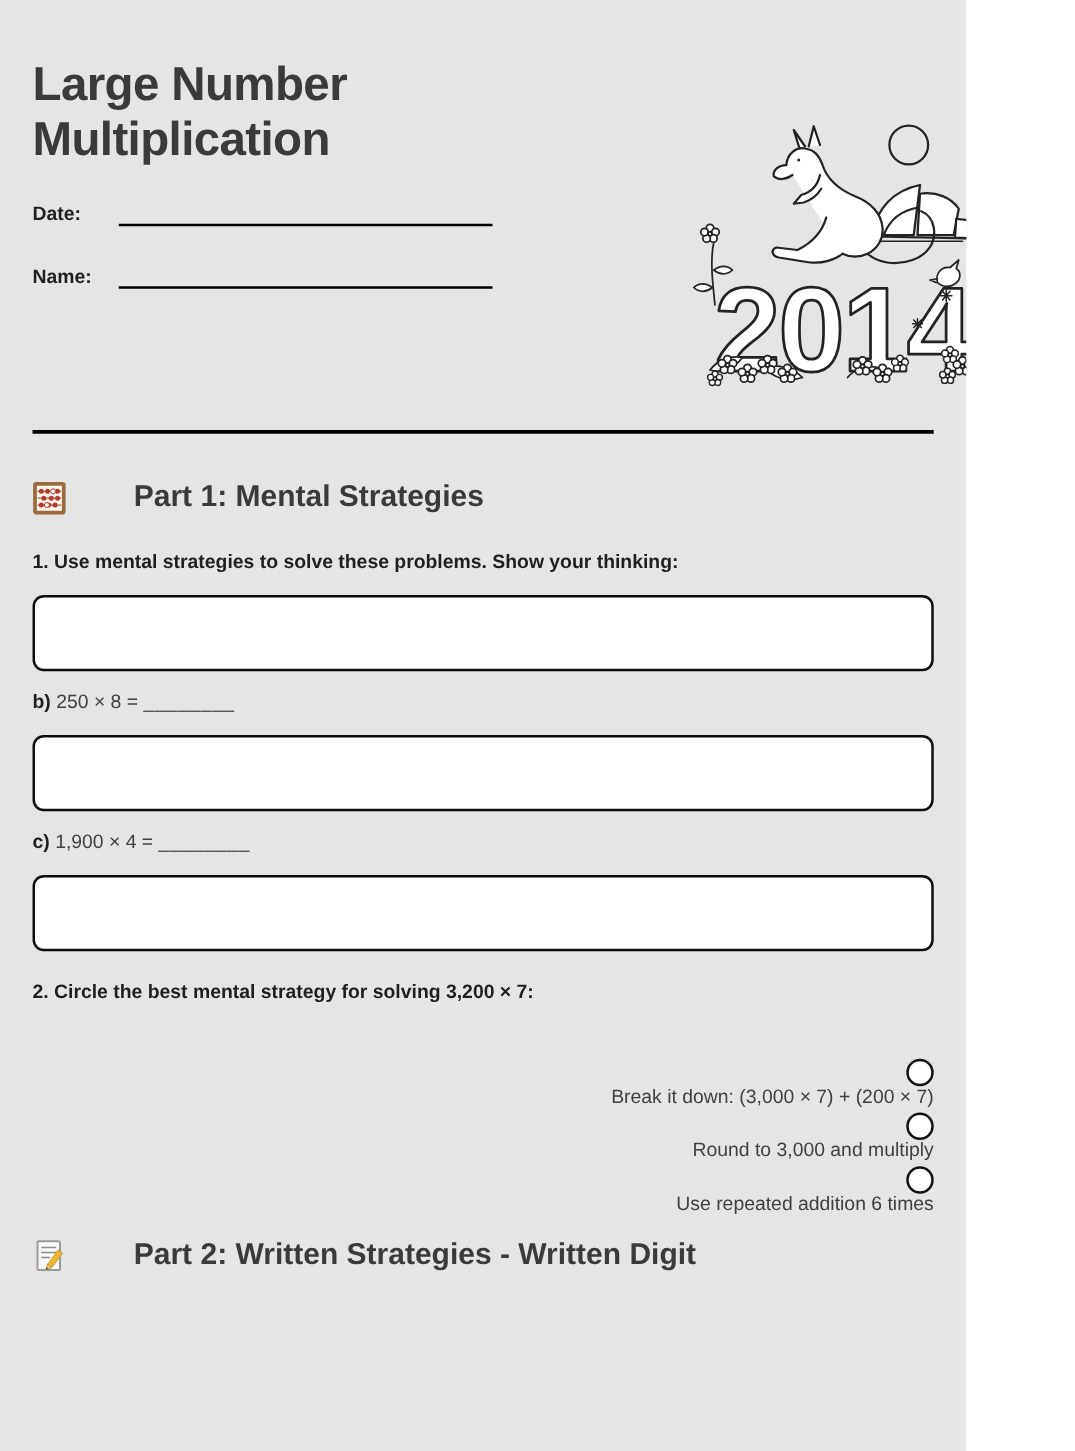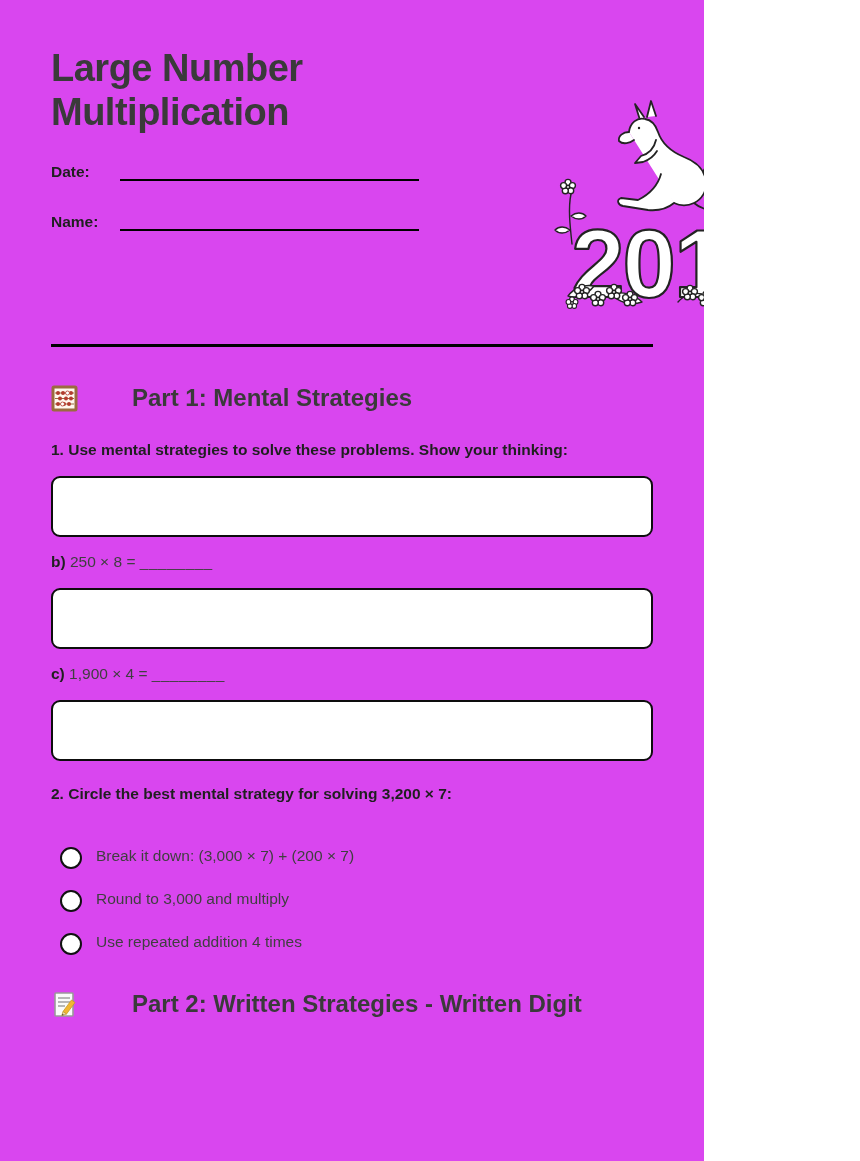--- a/index.html
+++ b/index.html
@@ -1,18 +1,18 @@
 <!DOCTYPE html>
 <html><head>
 <meta charset="utf-8">
 <style>
   html,body{margin:0;padding:0;background:#fff;}
   .page{
-    position:relative;width:704px;height:1161px;box-sizing:border-box;
-    padding:0 51px;background:#d946ef;overflow:hidden;
+    position:relative;width:773px;height:1161px;box-sizing:border-box;
+    padding:0 26px;background:#e5e5e5;overflow:hidden;
     font-family:"Liberation Sans","DejaVu Sans",sans-serif;color:#3f3f3f;
   }
   .title{
     margin:0;padding-top:46px;max-width:440px;
     font-size:38px;line-height:44px;font-weight:bold;color:#3a3a3a;letter-spacing:-0.5px;
   }
   .field-row{display:flex;align-items:flex-end;height:22px;margin-top:28px;width:368px;}
   .field-row.date{margin-top:25px;}
   .field-label{font-weight:bold;font-size:15.5px;color:#1f1f1f;width:69px;flex:none;}
   .field-line{flex:1;border-bottom:2px solid #000;height:20px;}
@@ -27,21 +27,21 @@
   .q-prompt{margin:27px 0 0 0;font-size:15.5px;line-height:19px;font-weight:bold;color:#1f1f1f;}
   .problem-line{margin:24px 0 0 0;font-size:15.5px;line-height:19px;color:#3f3f3f;}
   .problem-line .p-label{font-weight:bold;color:#1f1f1f;}
   .blank{letter-spacing:0.5px;}
   .answer-box{
     margin-top:17px;height:57px;border:2.5px solid #0d0d0d;border-radius:9px;background:#fff;
   }
   .problem-line.after-box{margin-top:15px;}
   .q2-prompt{margin-top:23px;}
   .options{margin-top:44px;}
-  .option{display:flex;align-items:flex-start;margin-bottom:20px;height:23px;}
+  .option{display:flex;align-items:flex-end;margin-bottom:20px;height:23px;flex-direction:column;}
   .radio{
     flex:none;width:18px;height:18px;border:2.5px solid #111;border-radius:50%;
     margin-left:9px;background:#fff;
   }
   .option-label{margin-left:14px;font-size:15.5px;color:#3f3f3f;}
 </style>
 </head>
 <body>
 
 <div class="page">
@@ -174,21 +174,21 @@
     <div class="option">
       <span class="radio"></span>
       <span class="option-label">Break it down: (3,000 × 7) + (200 × 7)</span>
     </div>
     <div class="option">
       <span class="radio"></span>
       <span class="option-label">Round to 3,000 and multiply</span>
     </div>
     <div class="option">
       <span class="radio"></span>
-      <span class="option-label">Use repeated addition 4 times</span>
+      <span class="option-label">Use repeated addition 6 times</span>
     </div>
   </div>
 
   <h2 class="part-heading part2">
     <svg class="h-icon" width="27" height="27" viewBox="0 0 27 27">
       <rect x="4" y="2" width="18" height="23" fill="#fafafa" stroke="#9a9a9a" stroke-width="1.6" rx="1"></rect>
       <g stroke="#8a8a8a" stroke-width="1.2">
         <line x1="7" y1="7" x2="19" y2="7"></line>
           <line x1="7" y1="11" x2="19" y2="11"></line>
         <line x1="7" y1="15" x2="14" y2="15"></line>

